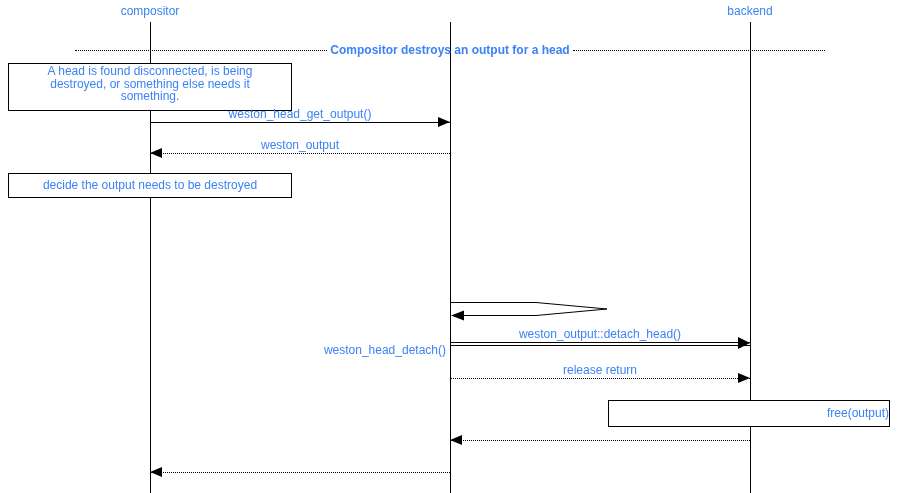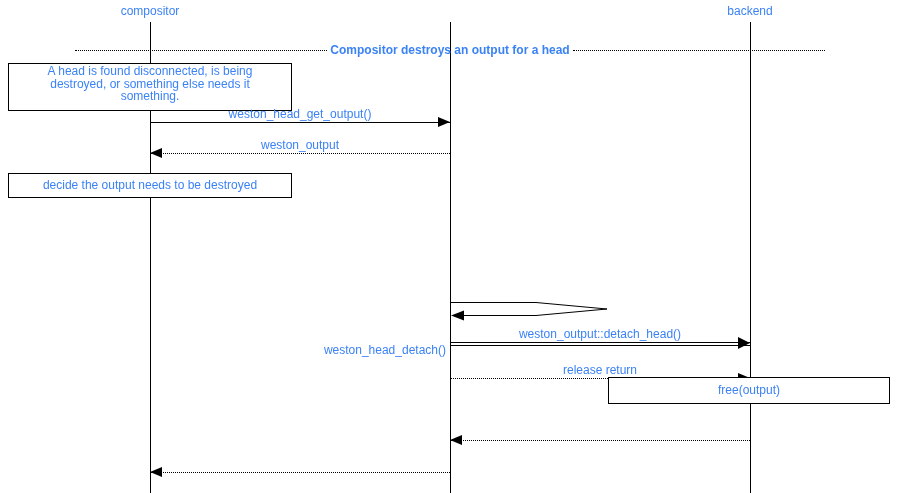--- a/index.html
+++ b/index.html
@@ -10,21 +10,21 @@
   }
   .participant{position:absolute;top:3px;width:160px;text-align:center;height:16px;line-height:16px;}
   .lifeline{position:absolute;top:22px;height:471px;width:1px;background:#000;}
   .divider{position:absolute;left:75px;top:43px;width:750px;height:14px;display:flex;align-items:center;font-weight:bold;}
   .divider .dotseg{flex:1;border-top:1px dotted #000;height:0;}
   .divider .divider-text{padding:0 3px;white-space:nowrap;line-height:14px;}
   .note{position:absolute;border:1px solid #000;background:#fff;text-align:center;box-sizing:border-box;}
   .note.n1{left:8px;top:63px;width:284px;height:48px;padding-top:1px;}
   .note.n1 .nl{line-height:12.6px;white-space:nowrap;}
   .note.n2{left:8px;top:173px;width:284px;height:25px;line-height:23px;white-space:nowrap;}
-  .note.n3{left:608px;top:377px;width:282px;height:27px;line-height:25px;white-space:nowrap;}
+  .note.n3{left:608px;top:400px;width:282px;height:27px;line-height:25px;white-space:nowrap;text-align:right;}
   .msg{position:absolute;height:24px;}
   .msg .lbl{position:absolute;left:0;right:0;top:0;height:15px;line-height:14px;text-align:center;white-space:nowrap;}
   .msg .ln{position:absolute;left:0;right:0;top:15px;height:0;border-top:1px solid #000;}
   .msg .ln.dotted{border-top-style:dotted;}
   .msg .ln.l2{top:18px;}
   .ah{position:absolute;width:0;height:0;}
   .ah.right{right:0;top:10px;border-left:12px solid #000;border-top:5px solid transparent;border-bottom:5px solid transparent;}
   .ah.left{left:0;top:10px;border-right:12px solid #000;border-top:5px solid transparent;border-bottom:5px solid transparent;}
   .ah.dbl{top:10px;border-top-width:6px;border-bottom-width:6px;}
   .selflbl{position:absolute;left:290px;top:300px;width:156px;text-align:right;white-space:nowrap;line-height:14px;margin-top:43px;}

